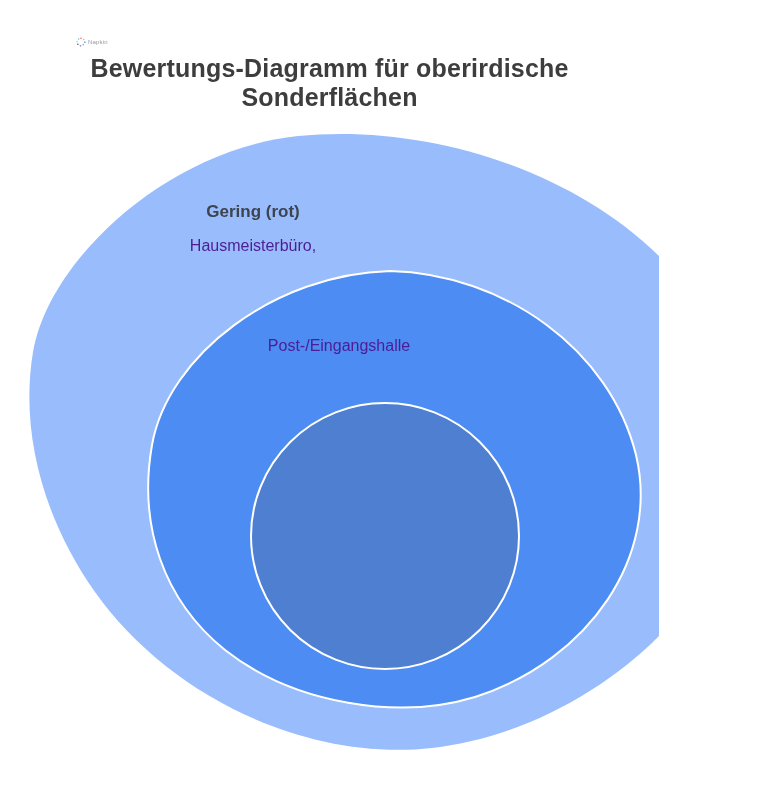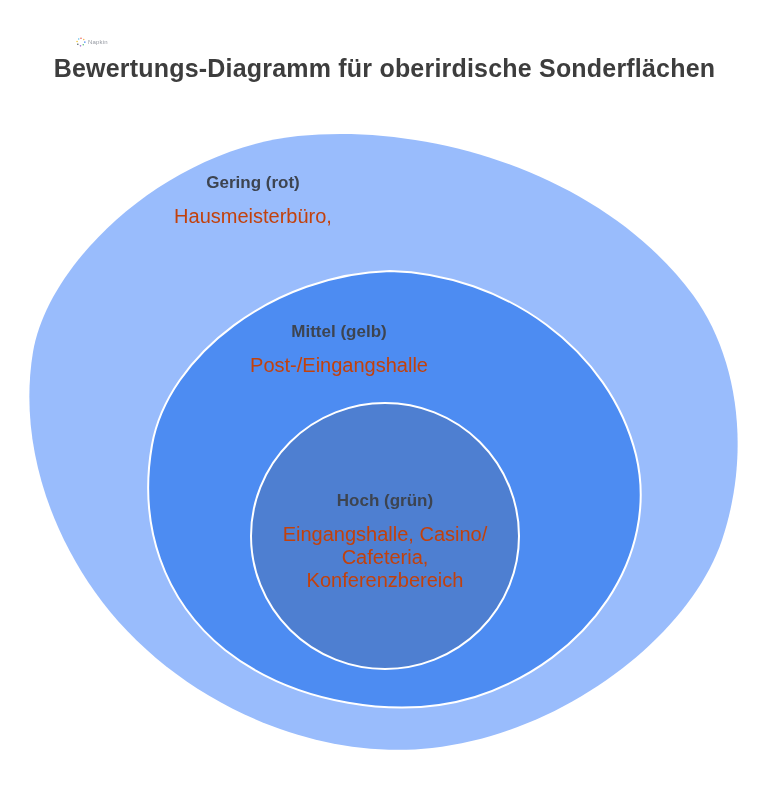--- a/index.html
+++ b/index.html
@@ -1,18 +1,18 @@
 <!DOCTYPE html>
 <html><head>
 <meta charset="utf-8">
 <style>
   html, body { margin: 0; padding: 0; background: #ffffff; }
   .canvas {
     position: relative;
-    width: 769px;
+    width: 659px;
     height: 812px;
     background: #ffffff;
     overflow: hidden;
     font-family: "Liberation Sans", sans-serif;
   }
 
   
   .watermark {
     position: absolute;
     left: 76px;
@@ -53,25 +53,26 @@
     position: absolute;
     transform: translateX(-50%);
     text-align: center;
     white-space: nowrap;
   }
   .ring-label {
     font-size: 17px;
     font-weight: bold;
     color: #3d4450;
     line-height: 20px;
+    margin-top: 29px;
   }
   .ring-lines {
     margin-top: 12px;
-    font-size: 20px;
-    color: #c2410c;
+    font-size: 16px;
+    color: #4c1d95;
     line-height: 23px;
   }
 </style>
 </head>
 <body>
 
 <div class="canvas">
 
   <div class="watermark">
     <svg viewBox="0 0 12 12" aria-hidden="true">
@@ -110,28 +111,19 @@
   </svg>
 
   <div class="ring-text" style="left:253px; top:173px;">
     <div class="ring-label">Gering (rot)</div>
     <div class="ring-lines">
       <div>Hausmeisterbüro,</div>
     </div>
   </div>
 
   <div class="ring-text" style="left:339px; top:322px;">
-    <div class="ring-label">Mittel (gelb)</div>
     <div class="ring-lines">
       <div>Post-/Eingangshalle</div>
     </div>
   </div>
 
-  <div class="ring-text" style="left:385px; top:491px;">
-    <div class="ring-label">Hoch (grün)</div>
-    <div class="ring-lines">
-      <div>Eingangshalle, Casino/</div>
-      <div>Cafeteria,</div>
-      <div>Konferenzbereich</div>
-    </div>
-  </div>
 
 </div>
 
 </body></html>

